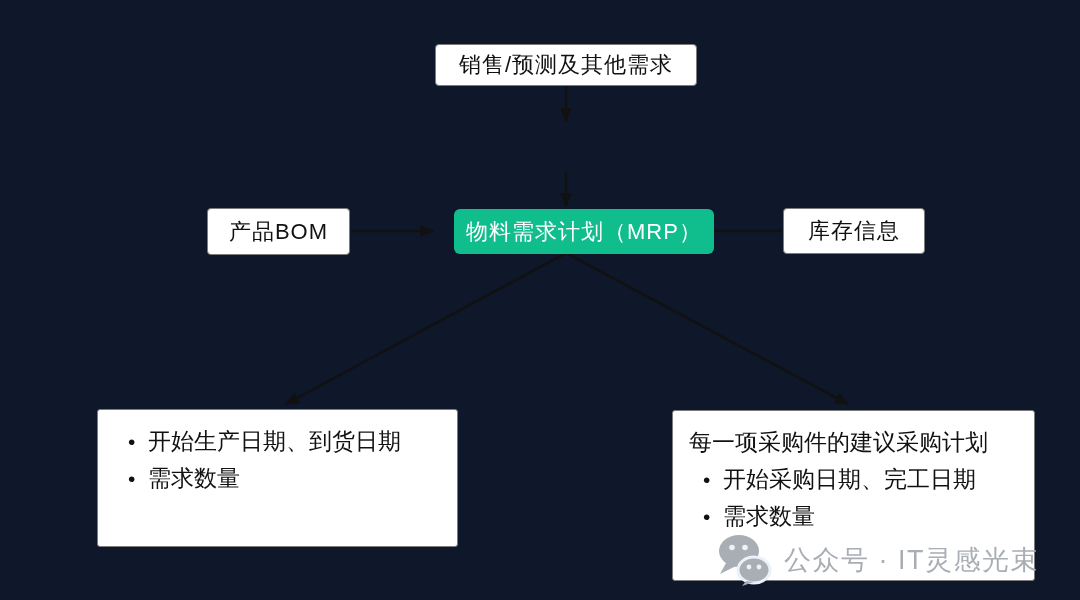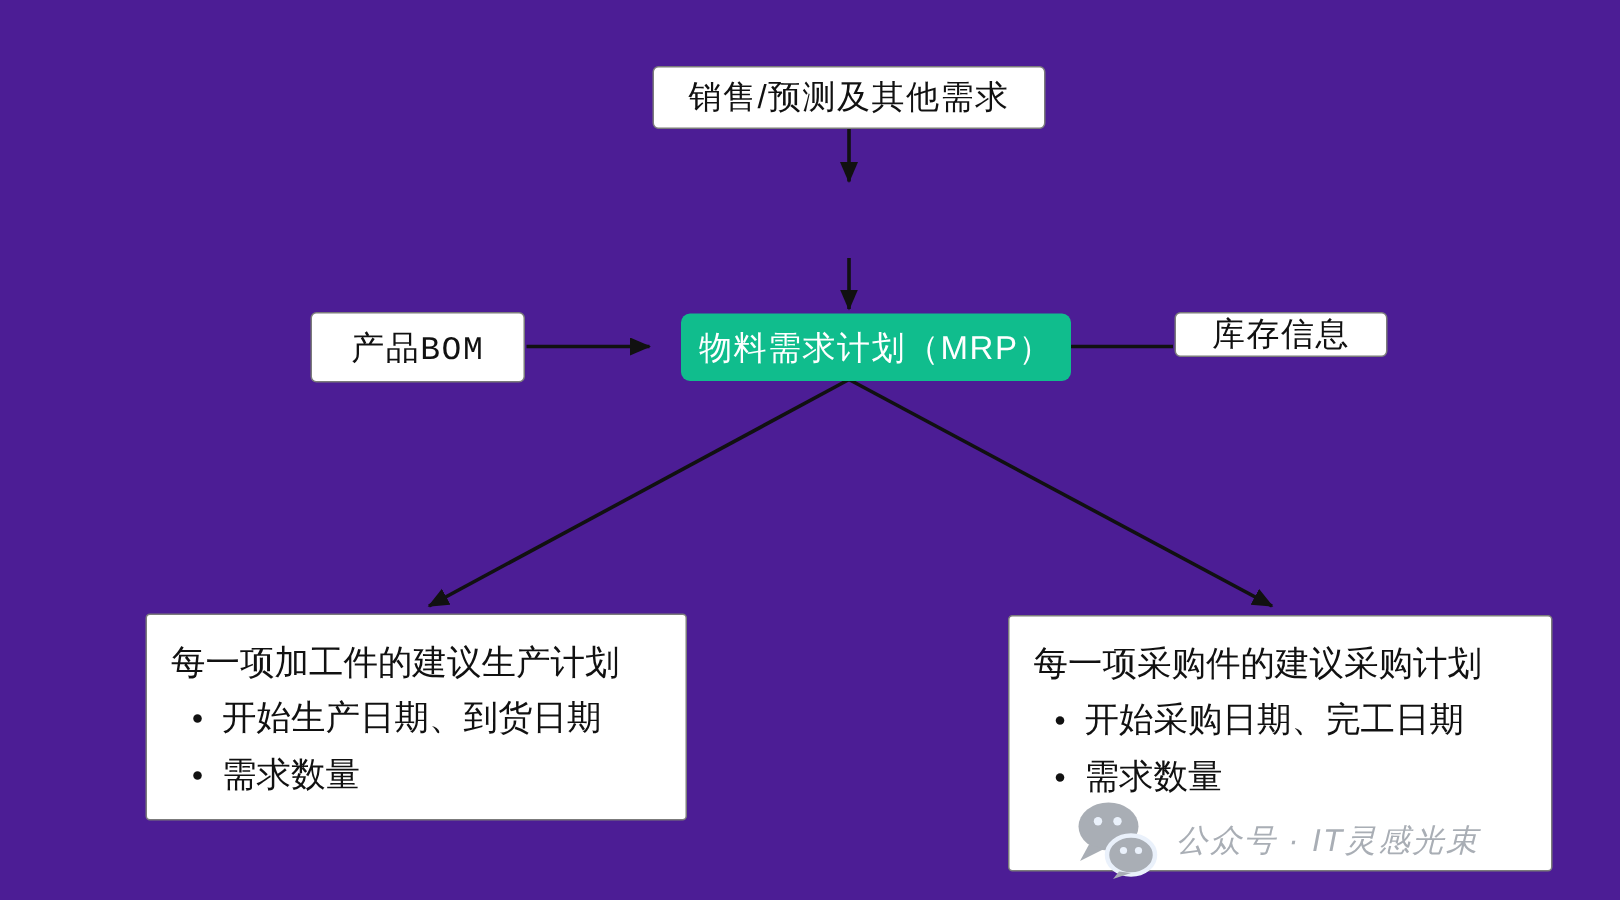--- a/index.html
+++ b/index.html
@@ -29,22 +29,22 @@
     z-index:2;
     box-sizing:border-box;
   }
   .node-sales{left:435px;top:44px;width:262px;height:42px;}
   .node-mps{left:435px;top:124px;width:262px;height:48px;}
   .node-mrp{
     left:436px;top:209px;width:260px;height:45px;
     border:none;border-radius:6px;
     color:#FFFFFF;font-weight:500;
   }
-  .node-bom{left:207px;top:208px;width:143px;height:47px;font-family:Liberation Mono, monospace;}
-  .node-inventory{left:783px;top:208px;width:142px;height:30px;}
+  .node-bom{left:207px;top:208px;width:143px;height:47px;}
+  .node-inventory{left:783px;top:208px;width:142px;height:46px;}
   .panel{
     position:absolute;
     background:#FFFFFF;
     border:1px solid #7B7B7B;
     border-radius:3px;
     box-sizing:border-box;
     font-size:23px;color:#111111;
     padding:13px 16px;
     line-height:37px;
     z-index:2;
@@ -60,31 +60,30 @@
     font-size:21px;
   }
   .watermark{
     position:absolute;
     left:714px;top:534px;
     display:flex;align-items:center;
     z-index:5;
     color:#A9AEB5;
   }
   .watermark .wm-text{
-    font-size:21px;
+    font-size:27px;
     letter-spacing:1.5px;
     margin-left:12px;
     white-space:nowrap;
-    font-style:italic;
   }
 </style>
 </head>
 <body>
 
-<div class="canvas" style="background: #4c1d95;">
+<div class="canvas" style="background: #0f172a;">
 
   <svg class="connectors" viewBox="0 0 1080 600">
     <defs>
       <marker id="arrowhead" markerUnits="userSpaceOnUse" markerWidth="16" markerHeight="14" refX="13" refY="6" orient="auto">
         <path d="M0,0 L14,6 L0,12 Z" fill="#111111"></path>
       </marker>
     </defs>
     <line x1="566" y1="86" x2="566" y2="121" stroke="#111111" stroke-width="2.4" marker-end="url(#arrowhead)"></line>
     <line x1="566" y1="172" x2="566" y2="206" stroke="#111111" stroke-width="2.4" marker-end="url(#arrowhead)"></line>
     <line x1="351" y1="231" x2="433" y2="231" stroke="#111111" stroke-width="2.4" marker-end="url(#arrowhead)"></line>
@@ -104,21 +103,20 @@
 
   <div class="node node-bom">
     <span>产品BOM</span>
   </div>
 
   <div class="node node-inventory">
     <span>库存信息</span>
   </div>
 
   <div class="panel panel-production">
-    <div>每一项加工件的建议生产计划</div>
     <ul>
       <li>开始生产日期、到货日期</li>
       <li>需求数量</li>
     </ul>
   </div>
 
   <div class="panel panel-purchase">
     <div>每一项采购件的建议采购计划</div>
     <ul>
       <li>开始采购日期、完工日期</li>

